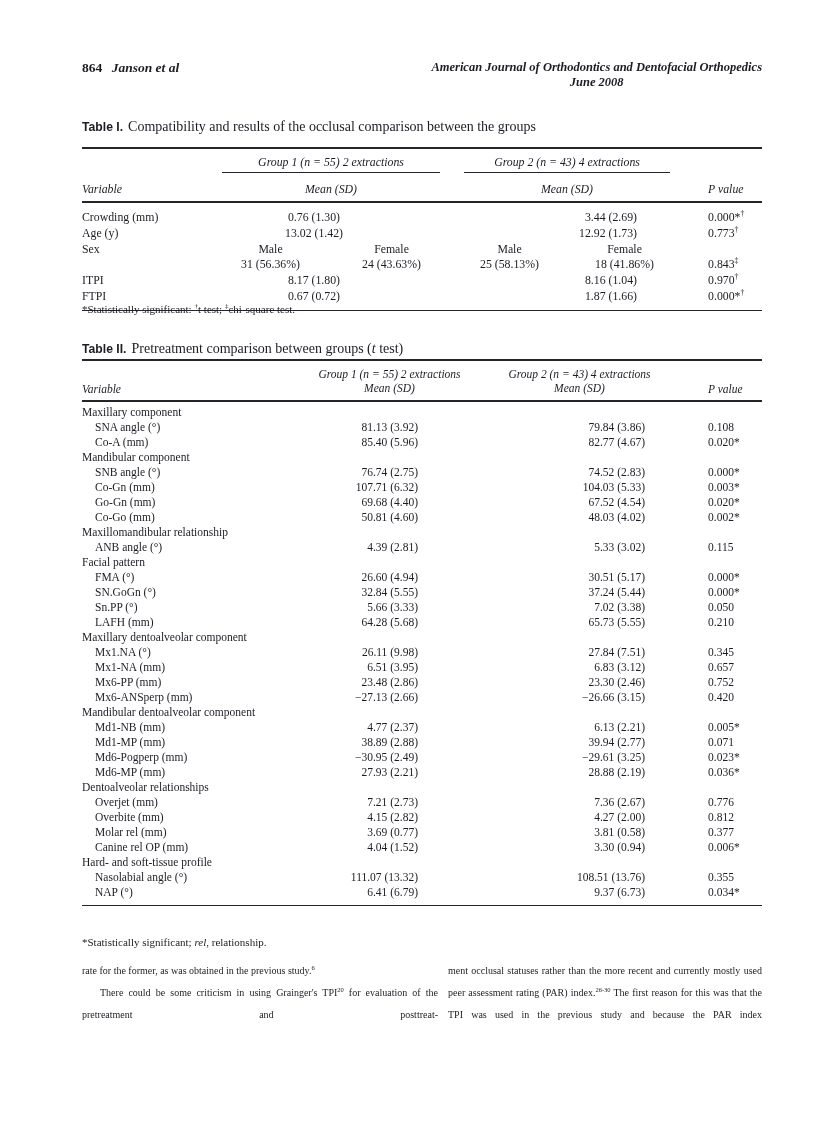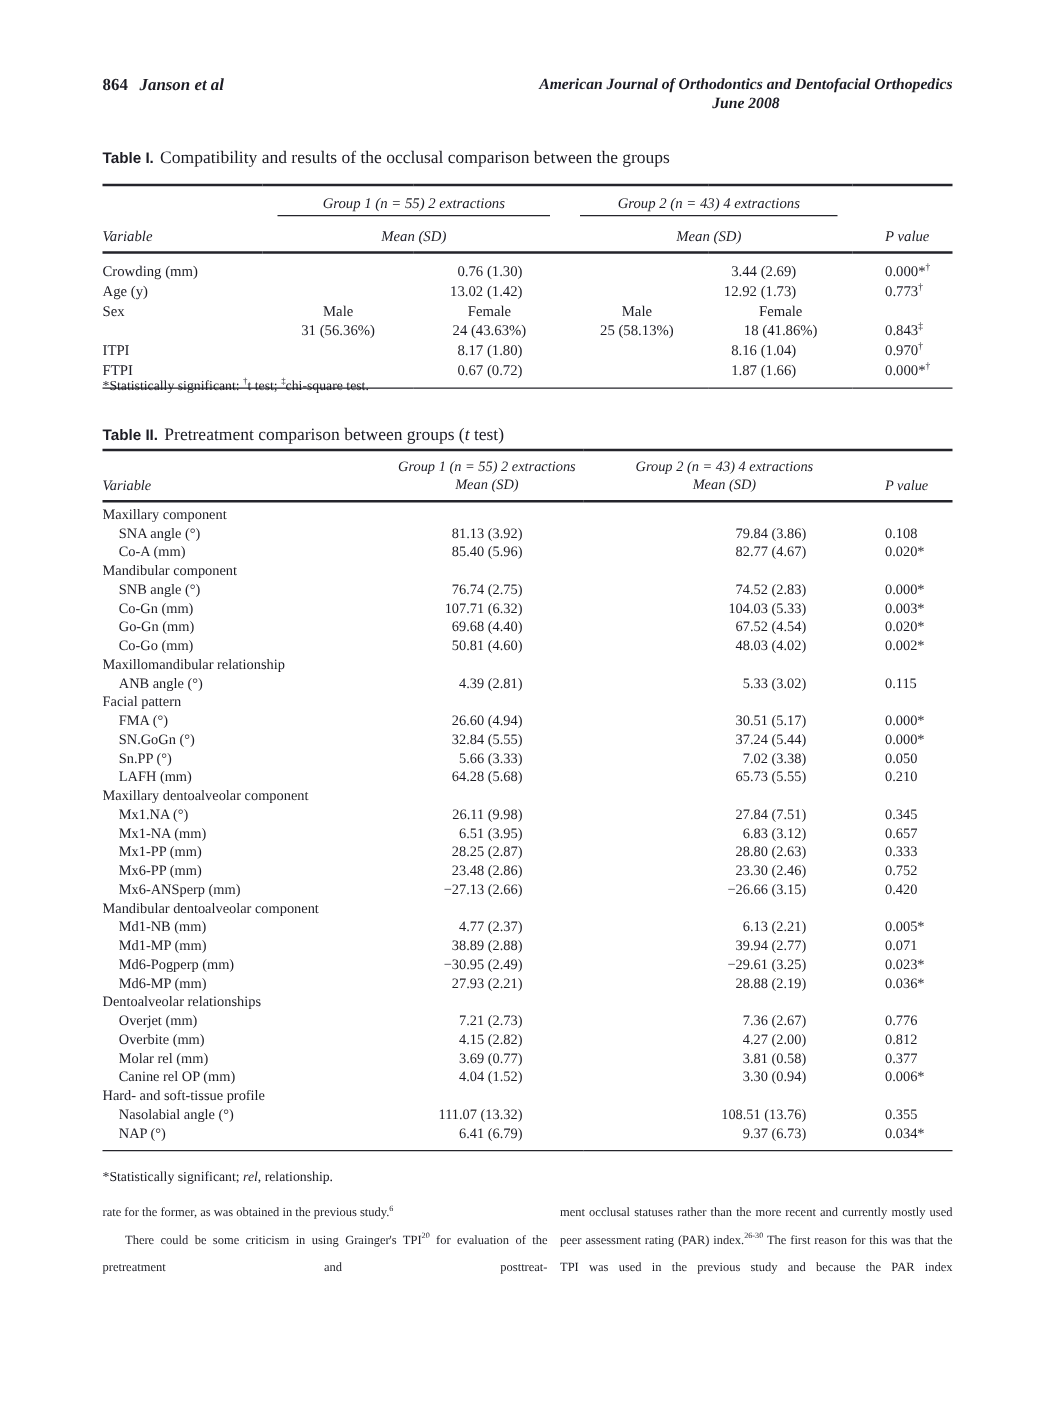--- a/index.html
+++ b/index.html
@@ -30,21 +30,21 @@
   #table2{top:359px;font-size:11.5px;border-top:2.5px solid #24242b;border-bottom:1.8px solid #24242b;}
   td{padding:0;vertical-align:bottom;overflow:visible;white-space:nowrap;}
 
   
   #table1 thead td{vertical-align:bottom;}
   #table1 .spanner-label{display:block;text-align:center;font-style:italic;padding:6px 0 2px 0;border-bottom:1.2px solid #24242b;margin:0 12px;}
   #table1 .colheads td{height:24px;font-style:italic;border-bottom:2.5px solid #24242b;padding-bottom:4px;}
   #table1 tbody td{line-height:13px;padding-top:1.4px;padding-bottom:1.4px;}
   #table1 tbody tr:first-child td{padding-top:8px;}
   #table1 tbody tr:last-child td{padding-bottom:7px;}
-  #table1 .num1{text-align:right;padding-right:34px;}
+  #table1 .num1{text-align:center;padding-right:34px;}
   #table1 .num2{text-align:right;padding-right:45px;}
   #table1 .ctr{text-align:center;}
   #table1 .p{text-align:left;padding-left:26px;}
   #table1 .p-h{font-style:italic;text-align:left;padding-left:26px;}
 
   
   #table2 thead td{padding-top:6px;padding-bottom:5px;border-bottom:2px solid #24242b;}
   #table2 .g-h{font-style:italic;}
   #table2 .blk{display:block;text-align:center;line-height:14px;}
   #table2 .var-h{font-style:italic;}
@@ -278,26 +278,20 @@
         <td class="num2">27.84 (7.51)</td>
         <td class="p">0.345</td>
       </tr>
       <tr>
         <td class="itm">Mx1-NA (mm)</td>
         <td class="num1">6.51 (3.95)</td>
         <td class="num2">6.83 (3.12)</td>
         <td class="p">0.657</td>
       </tr>
       <tr>
-        <td class="itm">Mx1-PP (mm)</td>
-        <td class="num1">28.25 (2.87)</td>
-        <td class="num2">28.80 (2.63)</td>
-        <td class="p">0.333</td>
-      </tr>
-      <tr>
         <td class="itm">Mx6-PP (mm)</td>
         <td class="num1">23.48 (2.86)</td>
         <td class="num2">23.30 (2.46)</td>
         <td class="p">0.752</td>
       </tr>
       <tr>
         <td class="itm">Mx6-ANSperp (mm)</td>
         <td class="num1">−27.13 (2.66)</td>
         <td class="num2">−26.66 (3.15)</td>
         <td class="p">0.420</td>

